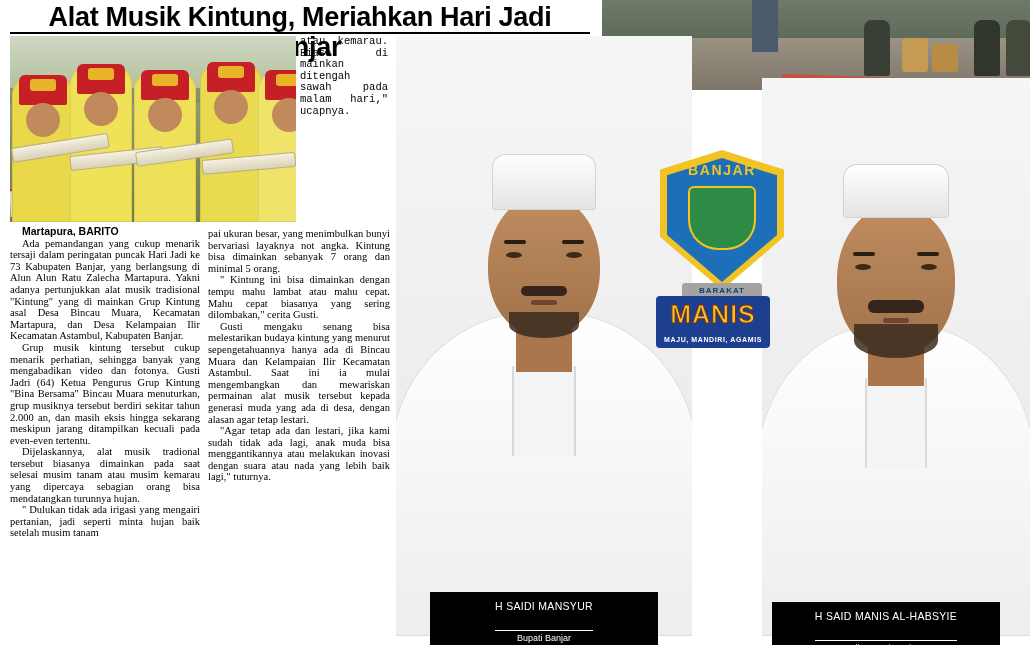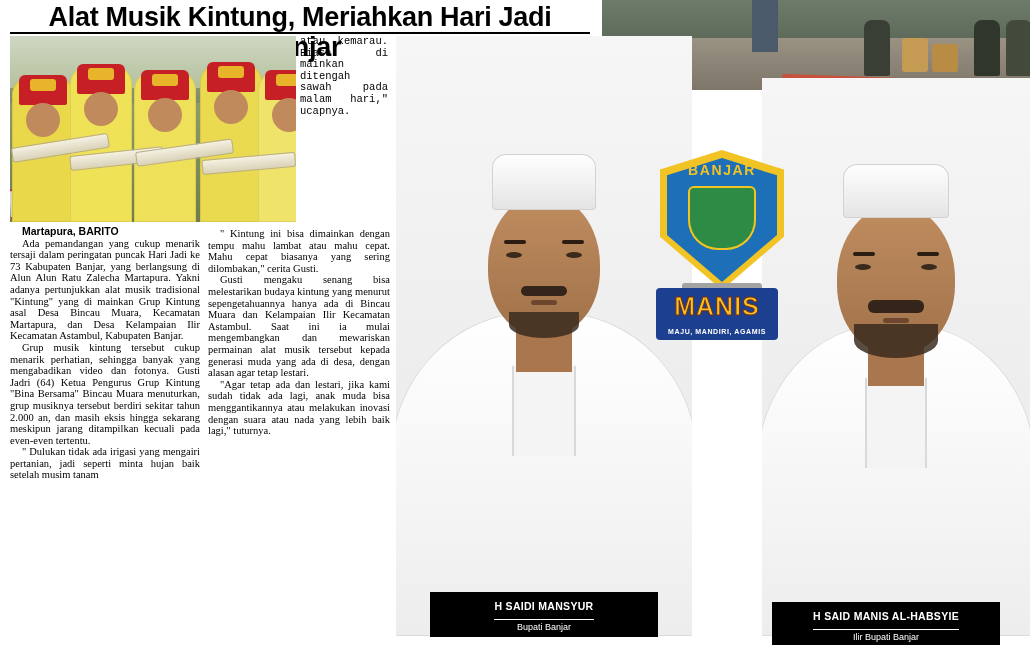--- a/index.html
+++ b/index.html
@@ -222,26 +222,26 @@
   
   .nameplate {
     position: absolute;
     background: #000;
     color: #fff;
     text-align: center;
     padding: 4px 0 5px 0;
   }
   .nameplate .nm {
     font-family: "Liberation Sans", sans-serif;
-    font-weight: bold;
+    font-weight: normal;
     font-size: 10.5px;
     letter-spacing: .3px;
     border-bottom: 1px solid #fff;
     display: inline-block;
-    padding-bottom: 7px;
+    padding-bottom: 18px;
     margin-bottom: 2px;
   }
   .nameplate .rl {
     font-family: "Liberation Sans", sans-serif;
     font-size: 9px;
     display: block;
   }
   #nameplate1 { left: 430px; top: 592px; width: 228px; }
   #nameplate2 { left: 772px; top: 602px; width: 228px; }
 
@@ -278,22 +278,22 @@
     position:absolute; left:22px; top:98px; width:80px; height:15px;
     background:#a3a3a3; border-radius:3px;
     font-family:"Liberation Sans", sans-serif; font-weight:bold;
     font-size:8px; color:#14407a; text-align:center; line-height:15px;
     letter-spacing:1px;
     margin-top:35px;
   }
 
   
   .logo-manis {
-    position:absolute; left: 656px; top: 288px; width: 114px; height: 52px;
-    background:#1d3f8f; border-radius:4px;padding-left:8px;
+    position:absolute; left: 656px; top: 296px; width: 114px; height: 52px;
+    background:#1d3f8f; border-radius:4px;
   }
   .logo-manis .mword {
     position:absolute; left:0; top:4px; width:100%; text-align:center;
     font-family:"Liberation Sans", sans-serif; font-weight:bold;
     font-size:25px; letter-spacing:1px; color:#f2c325;
     -webkit-text-stroke: 1px #7a2c10;
   }
   .logo-manis .msub {
     position:absolute; left:0; bottom:5px; width:100%; text-align:center;
     font-family:"Liberation Sans", sans-serif; font-weight:bold;
@@ -348,24 +348,26 @@
   <div class="tr-drum d2"></div>
   <div class="tr-person p1"></div>
   <div class="tr-person p2"></div>
   <div class="tr-person p3"></div>
 </div>
 
 <div class="col" id="col1">
   <p class="byline">Martapura, BARITO</p>
   <p>Ada pemandangan yang cukup menarik tersaji dalam peringatan puncak Hari Jadi ke 73 Kabupaten Banjar, yang berlangsung di Alun Alun Ratu Zalecha Martapura. Yakni adanya pertunjukkan alat musik tradisional "Kintung" yang di mainkan Grup Kintung asal Desa Bincau Muara, Kecamatan Martapura, dan Desa Kelampaian Ilir Kecamatan Astambul, Kabupaten Banjar.</p>
   <p>Grup musik kintung tersebut cukup menarik perhatian, sehingga banyak yang mengabadikan video dan fotonya. Gusti Jadri (64) Ketua Pengurus Grup Kintung "Bina Bersama" Bincau Muara menuturkan, grup musiknya tersebut berdiri sekitar tahun 2.000 an, dan masih eksis hingga sekarang meskipun jarang ditampilkan kecuali pada even-even tertentu.</p>
+  <p>Dijelaskannya, alat musik tradional tersebut biasanya dimainkan pada saat selesai musim tanam atau musim kemarau yang dipercaya sebagian orang bisa mendatangkan turunnya hujan.</p>
   <p>" Dulukan tidak ada irigasi yang mengairi pertanian, jadi seperti minta hujan baik setelah musim tanam</p>
 </div>
 
 <div class="col" id="col2">
+  <p class="noindent">pai ukuran besar, yang menimbulkan bunyi bervariasi layaknya not angka. Kintung bisa dimainkan sebanyak 7 orang dan minimal 5 orang.</p>
   <p>" Kintung ini bisa dimainkan dengan tempu mahu lambat atau mahu cepat. Mahu cepat biasanya yang sering dilombakan," cerita Gusti.</p>
   <p>Gusti mengaku senang bisa melestarikan budaya kintung yang menurut sepengetahuannya hanya ada di Bincau Muara dan Kelampaian Ilir Kecamatan Astambul. Saat ini ia mulai mengembangkan dan mewariskan permainan alat musik tersebut kepada generasi muda yang ada di desa, dengan alasan agar tetap lestari.</p>
   <p>"Agar tetap ada dan lestari, jika kami sudah tidak ada lagi, anak muda bisa menggantikannya atau melakukan inovasi dengan suara atau nada yang lebih baik lagi," tuturnya.</p>
 </div>
 
 <div class="col spread" id="col3">
   <p class="noindent">atau kemarau. Biasa di mainkan ditengah sawah pada malam hari," ucapnya.</p>
 </div>
 
 <div class="col spread" id="col4">

